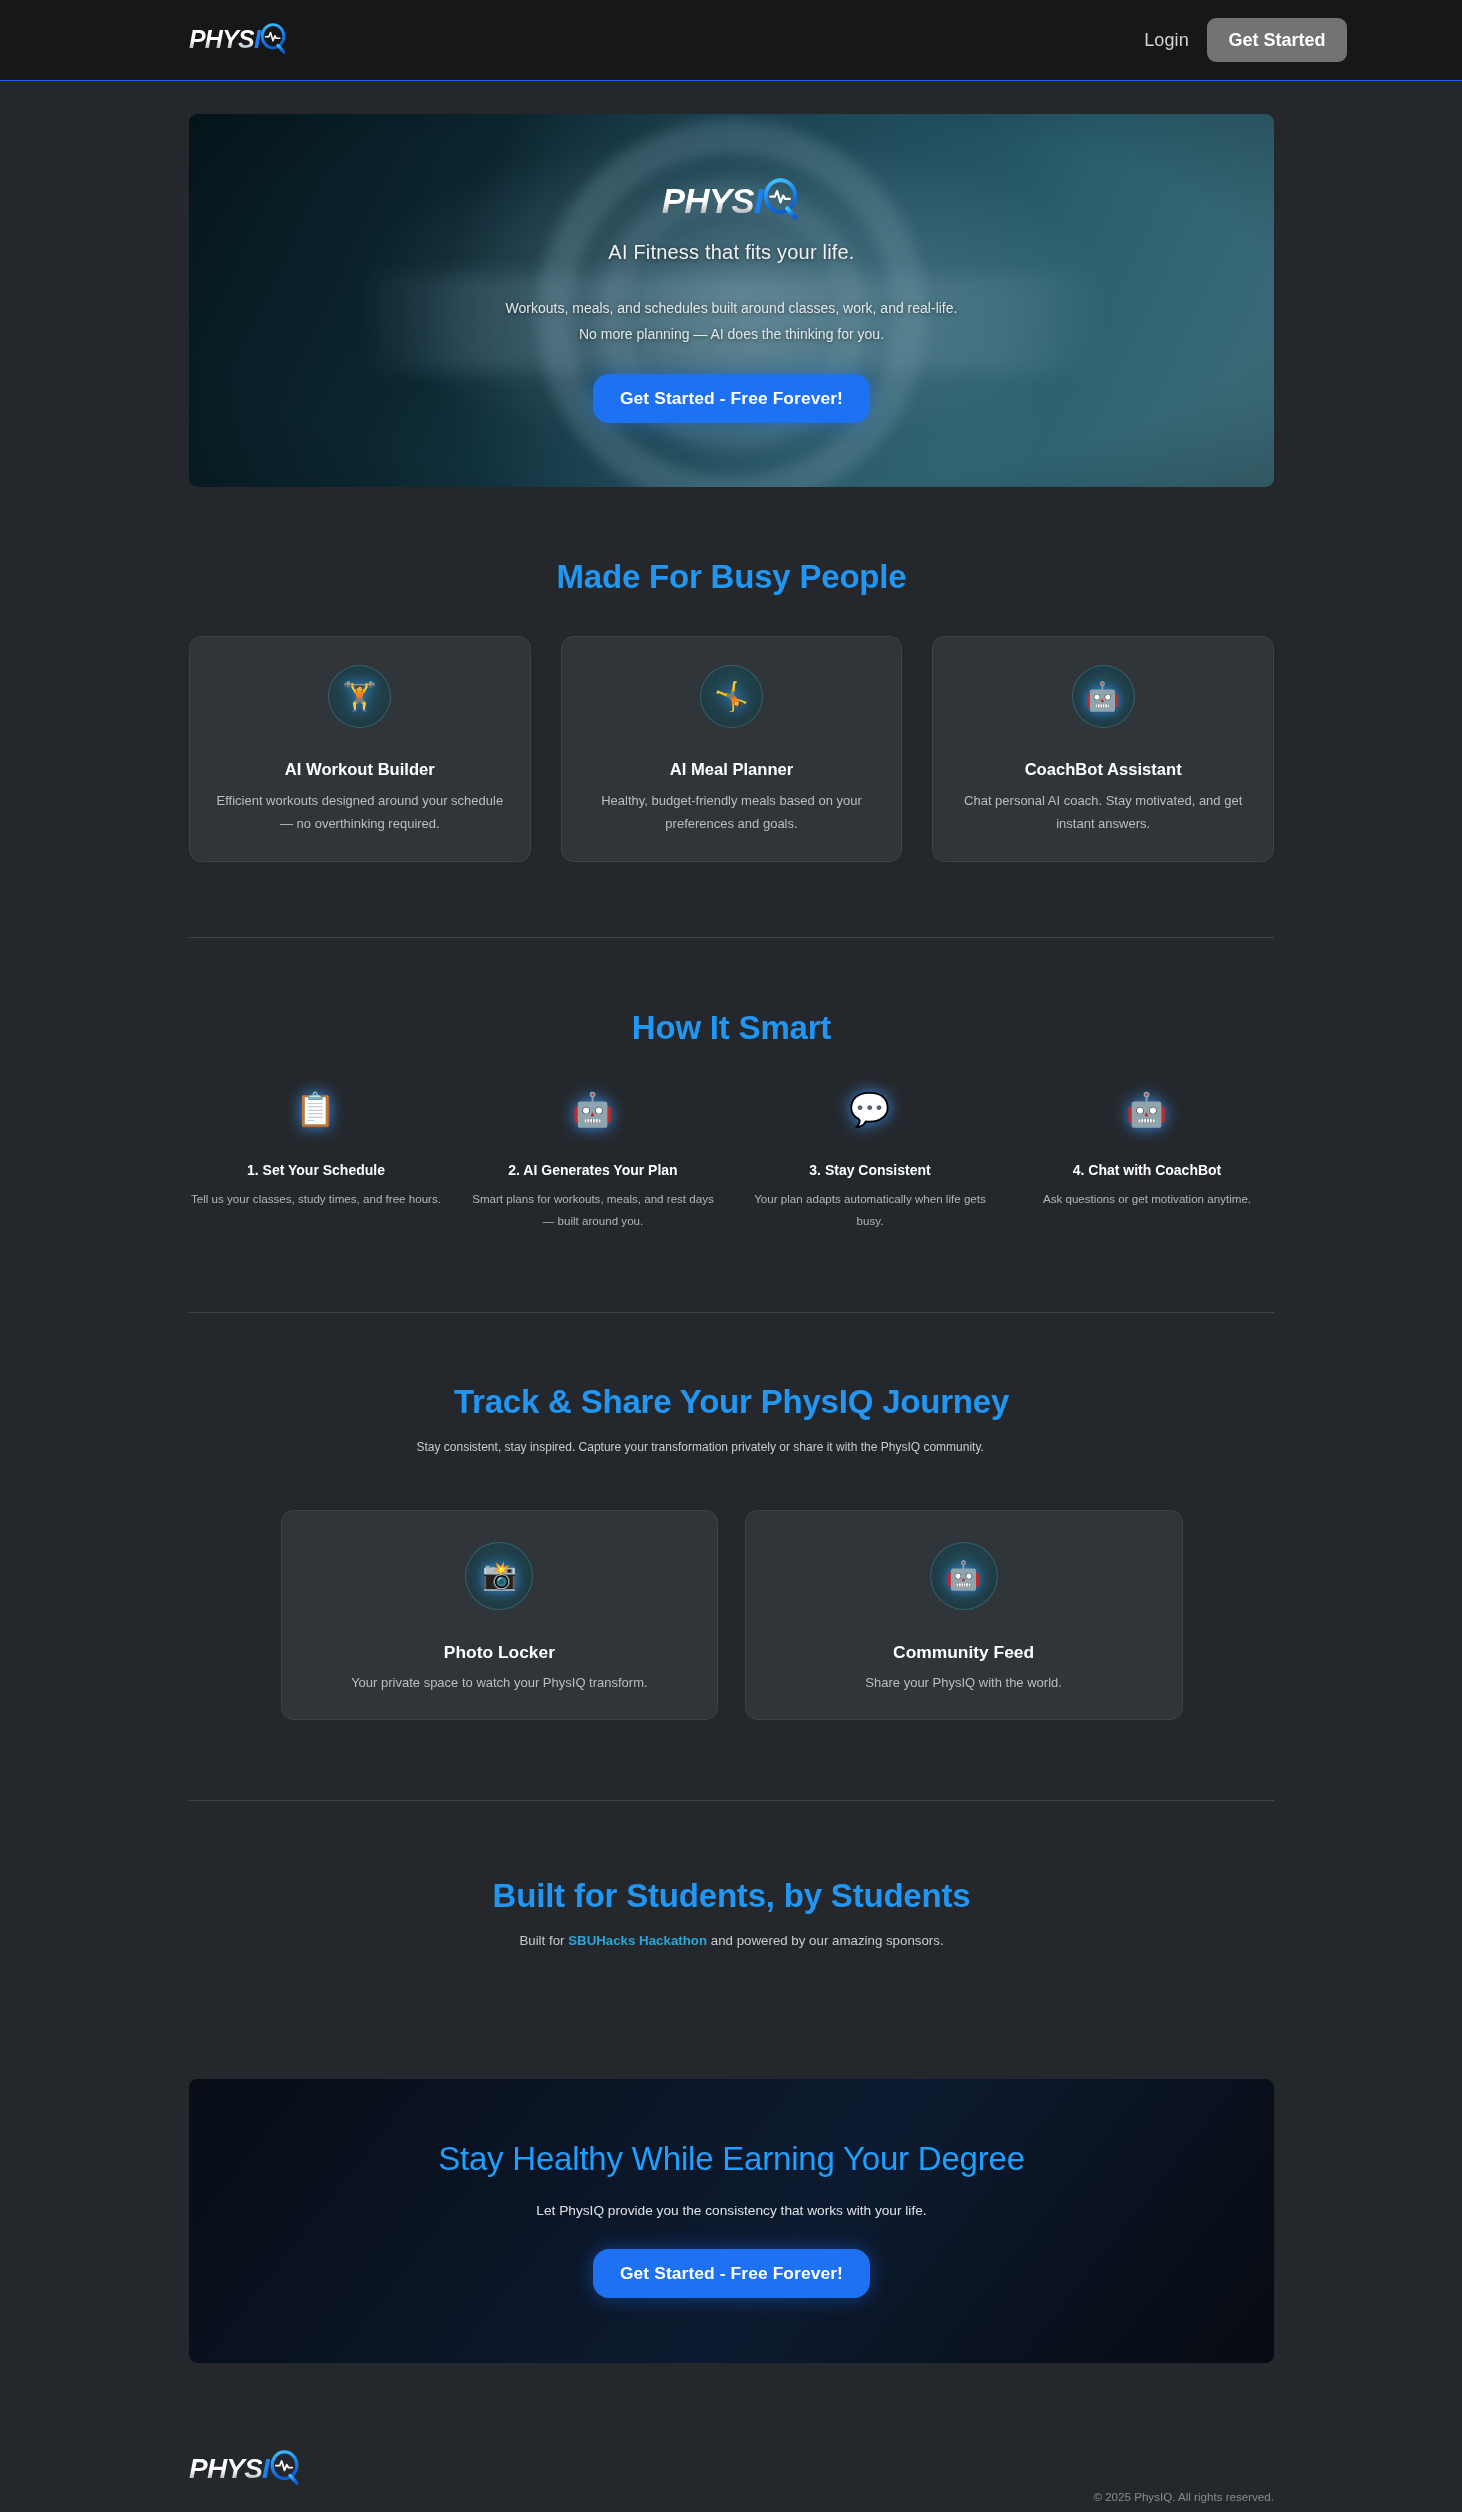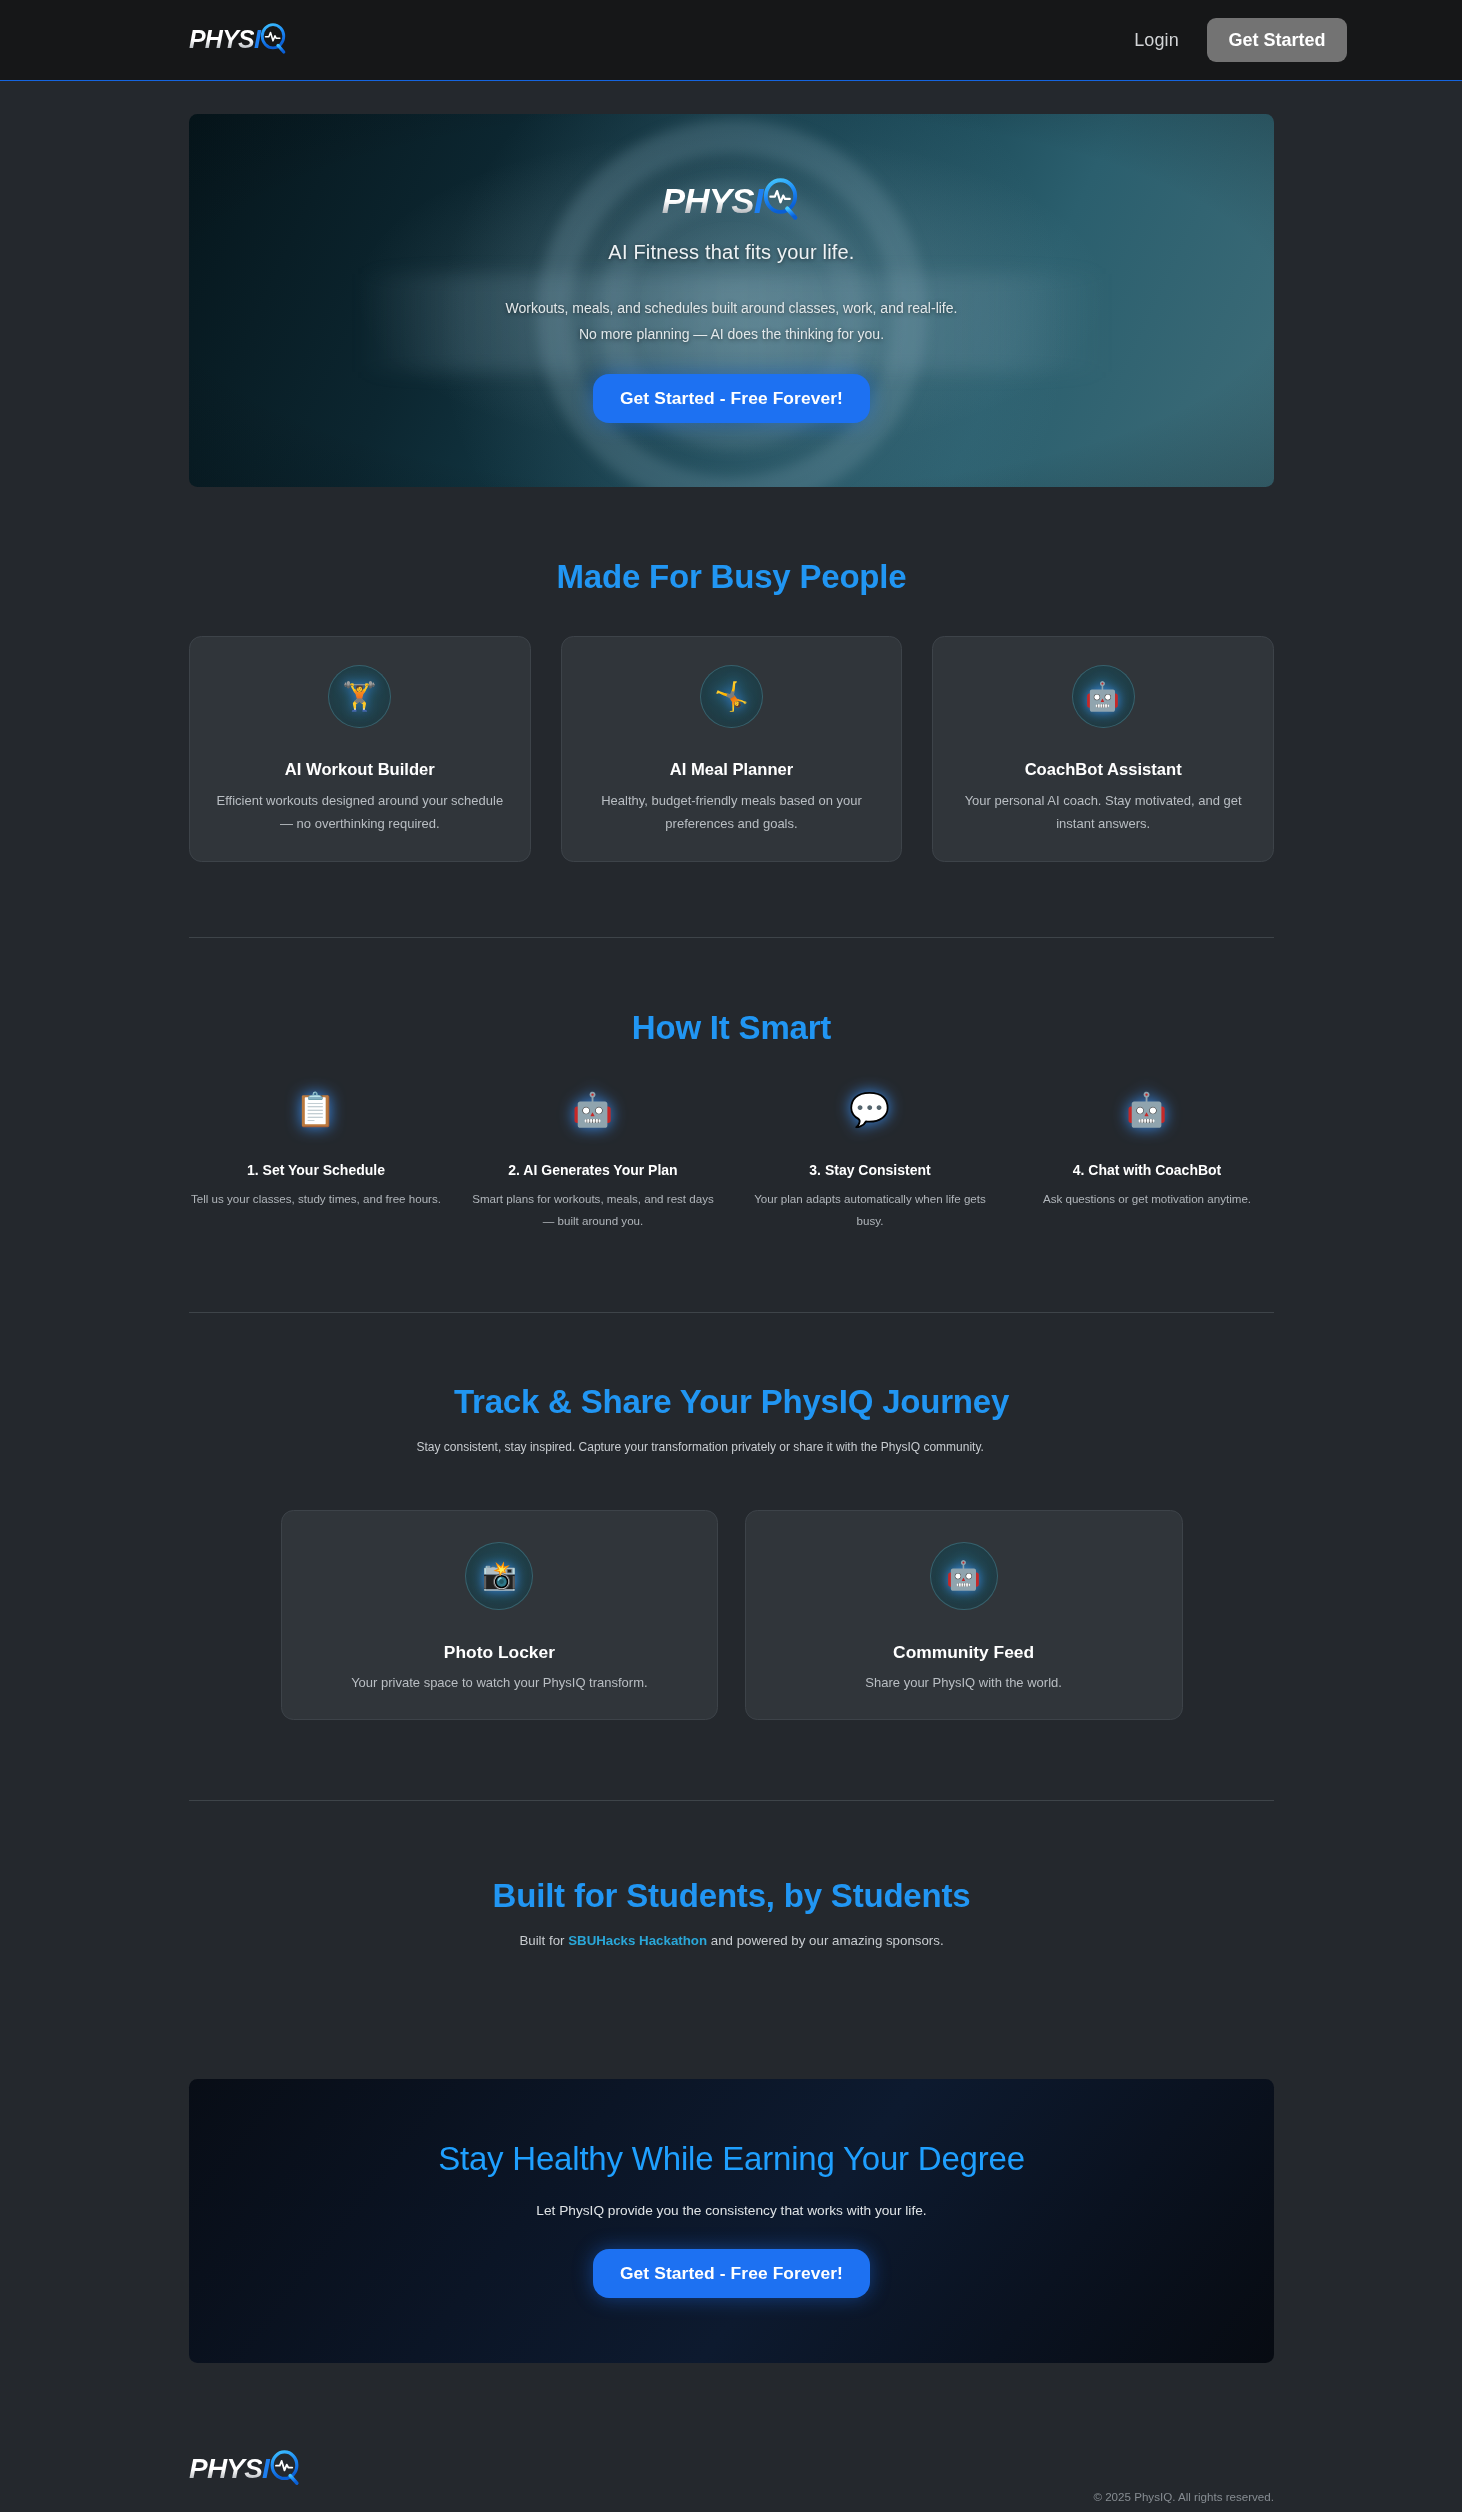--- a/index.html
+++ b/index.html
@@ -17,21 +17,21 @@
   .navbar {
     height:81px;
     background:#161718;
     border-bottom:1.7px solid #1565e0;
     display:flex;
     align-items:center;
     padding:0 58px 0 0;
     position:relative;
   }
   .nav-logo { margin-left:189px; display:flex; align-items:center; }
-  .nav-right { margin-left:auto; display:flex; align-items:center; gap:28px; margin-right:58px; }
+  .nav-right { margin-left:auto; display:flex; align-items:center; gap:18px; margin-right:58px; }
   .nav-login {
     color:#d2d4d6; font-size:18px; letter-spacing:0.1px;
     text-decoration:none; font-weight:400;
   }
   .nav-cta {
     background:#737373; color:#ffffff;
     font-size:18px; font-weight:600;
     padding:11.6px 21.6px; border-radius:9px;
     border:none; cursor:pointer; white-space:nowrap;
     font-family:"Liberation Sans", sans-serif;
@@ -259,21 +259,21 @@
         </div>
         <div class="card-title">AI Meal Planner</div>
         <div class="card-desc">Healthy, budget-friendly meals based on your preferences and goals.</div>
       </div>
 
       <div class="card">
         <div class="icon-circle">
           <span class="icon-glyph">🤖</span>
         </div>
         <div class="card-title">CoachBot Assistant</div>
-        <div class="card-desc">Your personal AI coach. Stay motivated, and get instant answers.</div>
+        <div class="card-desc">Chat personal AI coach. Stay motivated, and get instant answers.</div>
       </div>
 
     </div>
   </div>
 
   <div class="divider"></div>
 
   <div class="section how-sec">
     <div class="sec-title">How It Smart</div>
     <div class="how-grid">

